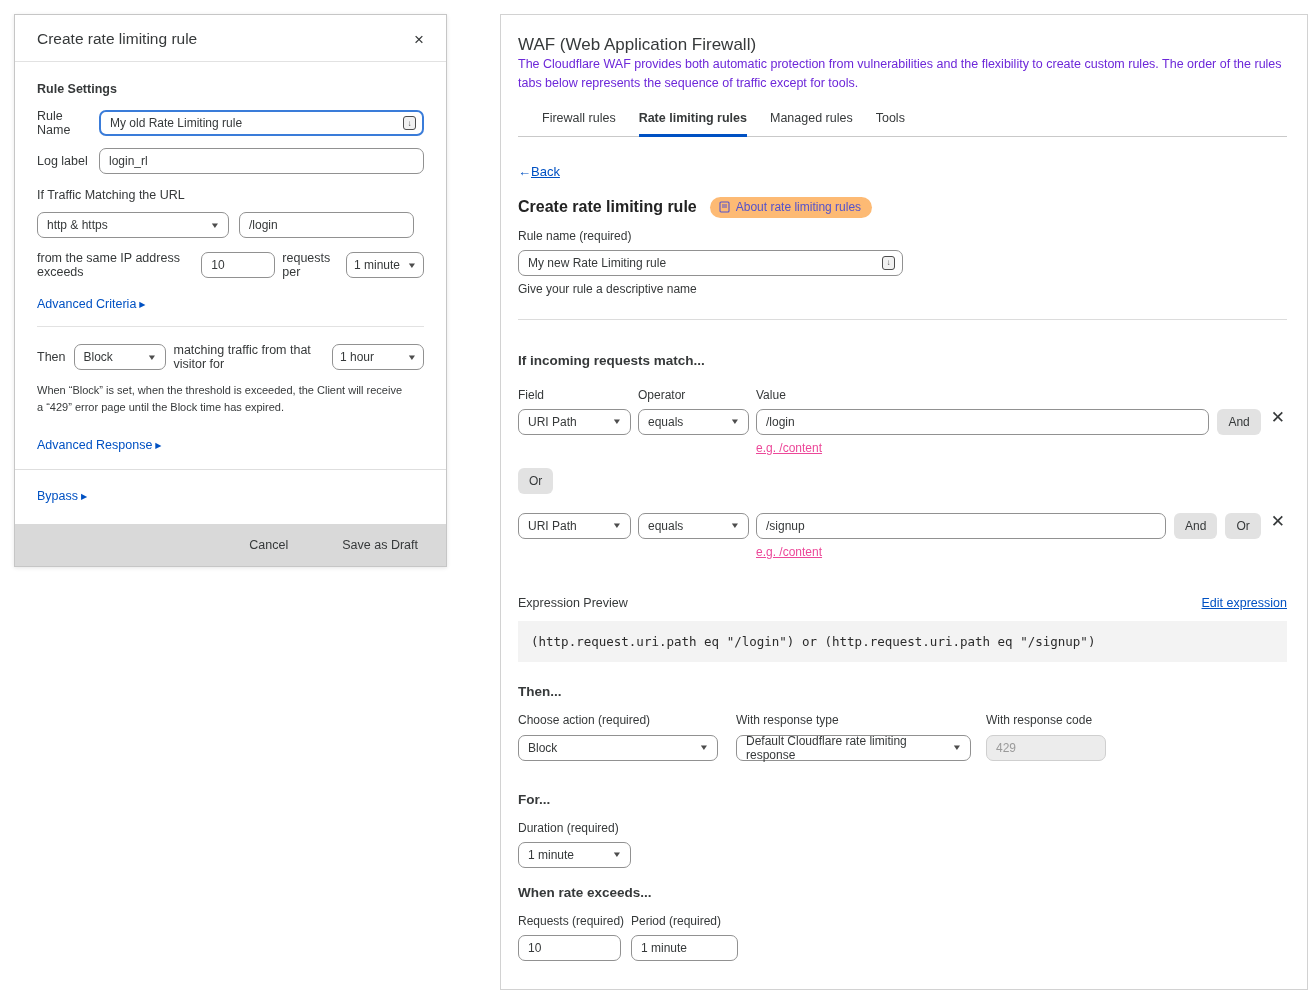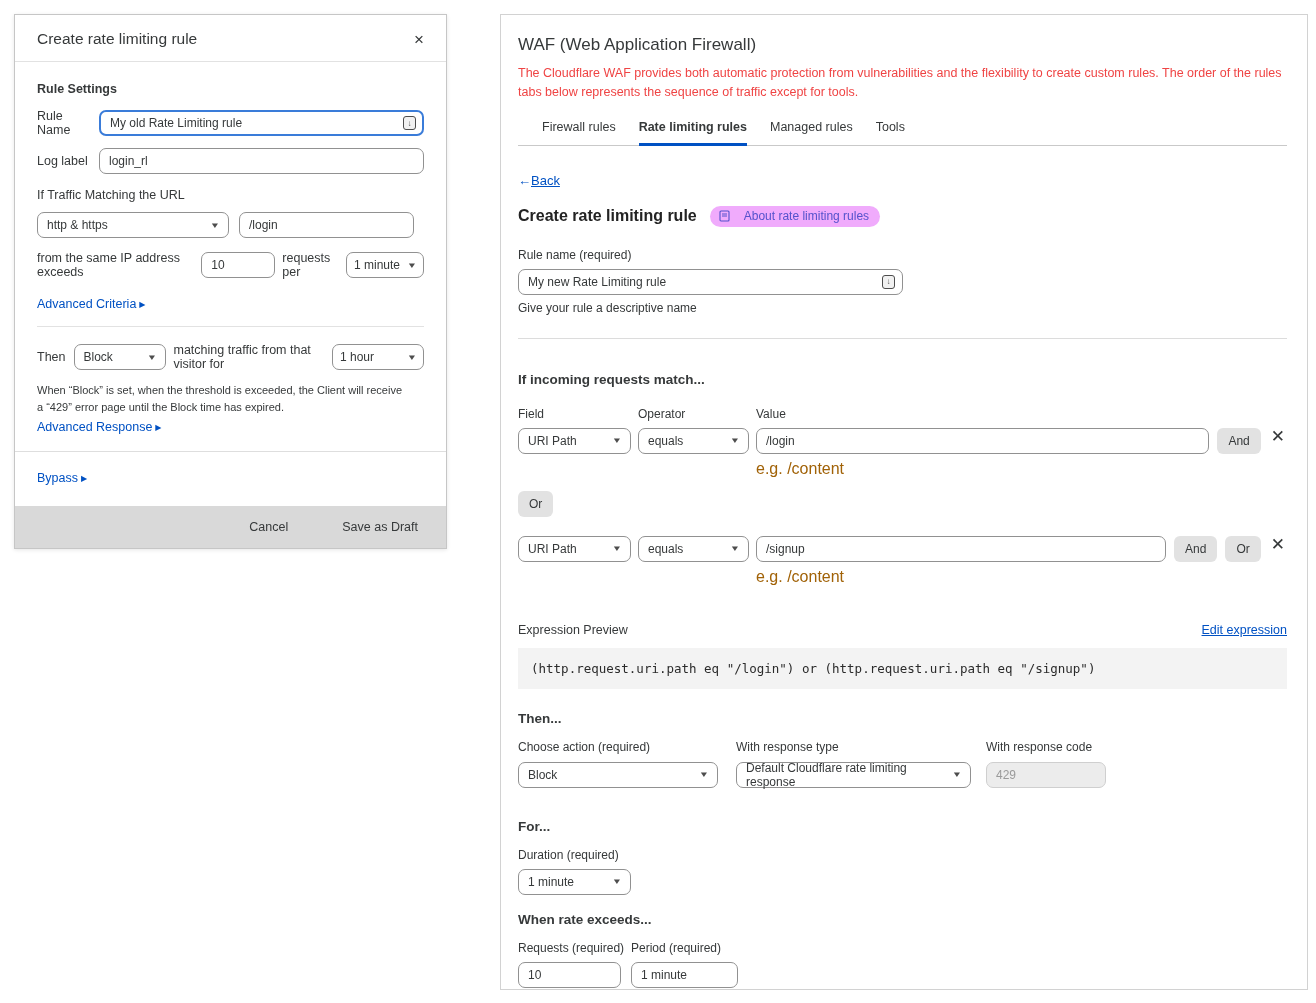--- a/index.html
+++ b/index.html
@@ -65,50 +65,50 @@
     background:#d9d9d9; padding:13px 22px; display:flex; justify-content:flex-end; gap:42px;
   }
   .footer-btn { background:none; border:none; font-size:12.5px; color:#36393a; font-family:inherit; cursor:pointer; }
 
   
   .panel {
     position:absolute; left:500px; top:14px; width:808px; height:976px;
     background:#fff; border:1px solid #d2d2d2; padding:20px 20px 0 17px;
   }
   .pg-title { font-size:22px; font-weight:bold; margin:10px 0 5px; color:#232323; }
-  .pg-sub { font-size:17px; color:#36393a; margin-bottom:9px; }
-  .pg-desc { font-size:12.5px; color:#ef4444; line-height:1.55; width:770px; }
+  .pg-sub { font-size:17px; color:#36393a; }
+  .pg-desc { font-size:12.5px; color:#6d28d9; line-height:1.55; width:770px; }
   .tabs { display:flex; gap:23px; padding-left:24px; margin-top:17px; border-bottom:1px solid #c9c9c9; }
   .tab { position:relative; font-size:12.5px; padding-bottom:11px; color:#36393a; cursor:pointer; }
   .tab.active { font-weight:bold; }
   .tab.active::after { content:""; position:absolute; left:0; right:0; bottom:-1px; height:3px; background:#0051c3; }
   .back-row { margin-top:25px; }
   .back-link { color:#0051c3; font-size:13px; text-decoration:none; cursor:pointer; }
   .back-link .bk { text-decoration:underline; }
   .formtitle-row { display:flex; align-items:center; gap:13px; margin-top:17px; }
   .form-title { font-size:16px; font-weight:bold; color:#232323; }
   .badge {
-    display:inline-flex; align-items:center; gap:14px;
-    background:#f0abfc; color:#5452cc; font-size:12px;
+    display:inline-flex; align-items:center; gap:6px;
+    background:#fdba74; color:#5452cc; font-size:12px;
     padding:3px 11px 4px 9px; border-radius:11px; cursor:pointer;
   }
-  .rn-label { font-size:12px; margin-top:21px; }
+  .rn-label { font-size:12px; margin-top:11px; }
   .rn-wrap { width:385px; margin-top:7px; }
   .rn-help { font-size:12px; margin-top:6px; color:#36393a; }
   .p-div { border:none; border-top:1px solid #dcdcdc; margin:23px 0 0; }
   .match-head { margin-top:33px; }
   .cols { display:flex; margin-top:20px; }
   .cols .c1 { width:120px; } .cols .c2 { width:118px; }
   .rrow { display:flex; align-items:flex-start; margin-top:7px; gap:0; }
   .rrow .fsel { width:113px; margin-right:7px; flex:none; }
   .rrow .osel { width:111px; margin-right:7px; flex:none; }
   .rrow .vwrap { flex:1; }
   .rrow .gbtn { margin-left:8px; flex:none; }
   .rrow .xbtn { margin-left:8px; flex:none; }
-  .ehint { font-size:16px; color:#a16207; margin:6px 0 0 238px; }
+  .ehint { font-size:12px; color:#ec4899; margin:6px 0 0 238px;text-decoration:underline; }
   .or-conn { margin-top:13px; }
   .row2 { margin-top:19px; }
   .expr-row { display:flex; justify-content:space-between; align-items:center; margin-top:37px; }
   .expr-label { font-size:12.5px; }
   .edit-link { color:#0051c3; font-size:12.5px; text-decoration:underline; cursor:pointer; }
   .code-block {
     margin-top:11px; background:#f3f3f3; padding:13px 13px;
     font-family:"DejaVu Sans Mono", monospace; font-size:12.5px; color:#2b2b2b;
   }
   .then-head { margin-top:22px; }
@@ -193,21 +193,21 @@
       </div>
       <span>matching traffic from that visitor for</span>
       <div class="sel" style="width:92px; flex:none; padding:0 7px;">
         <span>1 hour</span>
         <span class="chev">▼</span>
       </div>
     </div>
 
     <div class="m-note">When “Block” is set, when the threshold is exceeded, the Client will receive a “429” error page until the Block time has expired.</div>
 
-    <div style="margin-top:2px;">
+    <div style="margin-top:20px;">
       <a class="blue-link">
         <span>Advanced Response</span><span class="caret">▶</span>
       </a>
     </div>
 
     <hr class="m-fulldiv">
 
     <div class="m-bypass">
       <a class="blue-link">
         <span>Bypass</span><span class="caret">▶</span>

